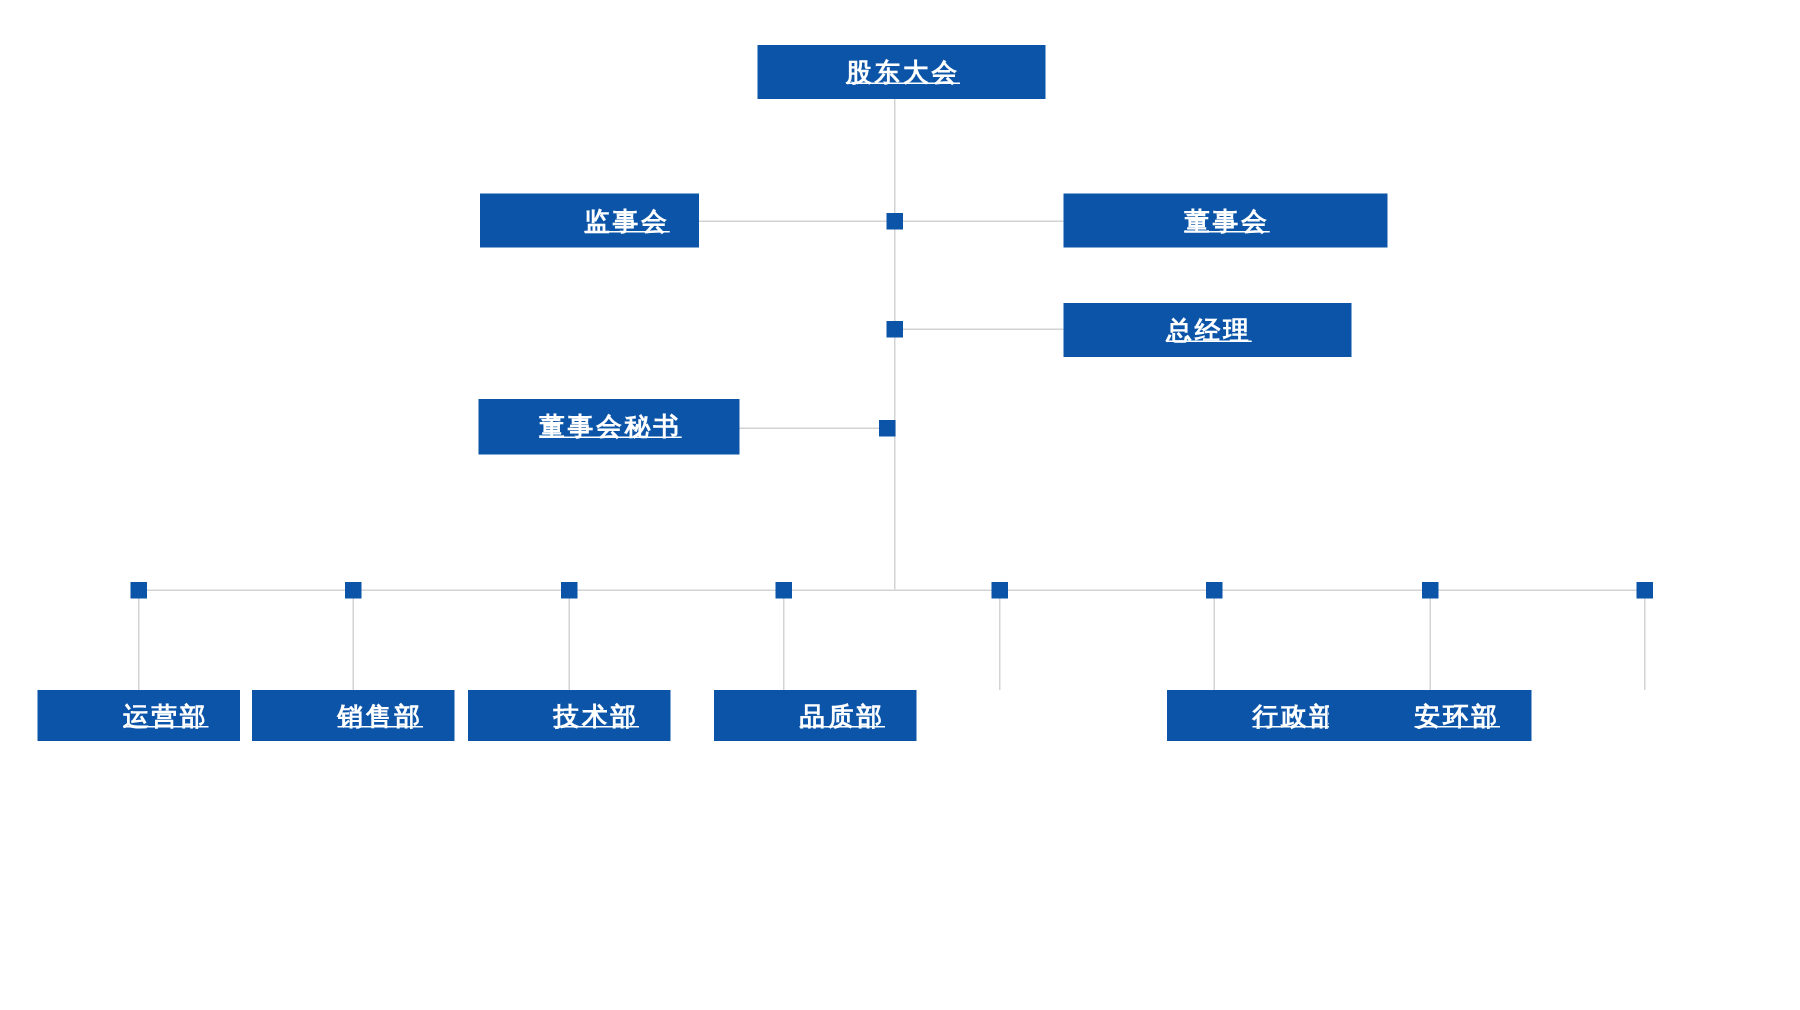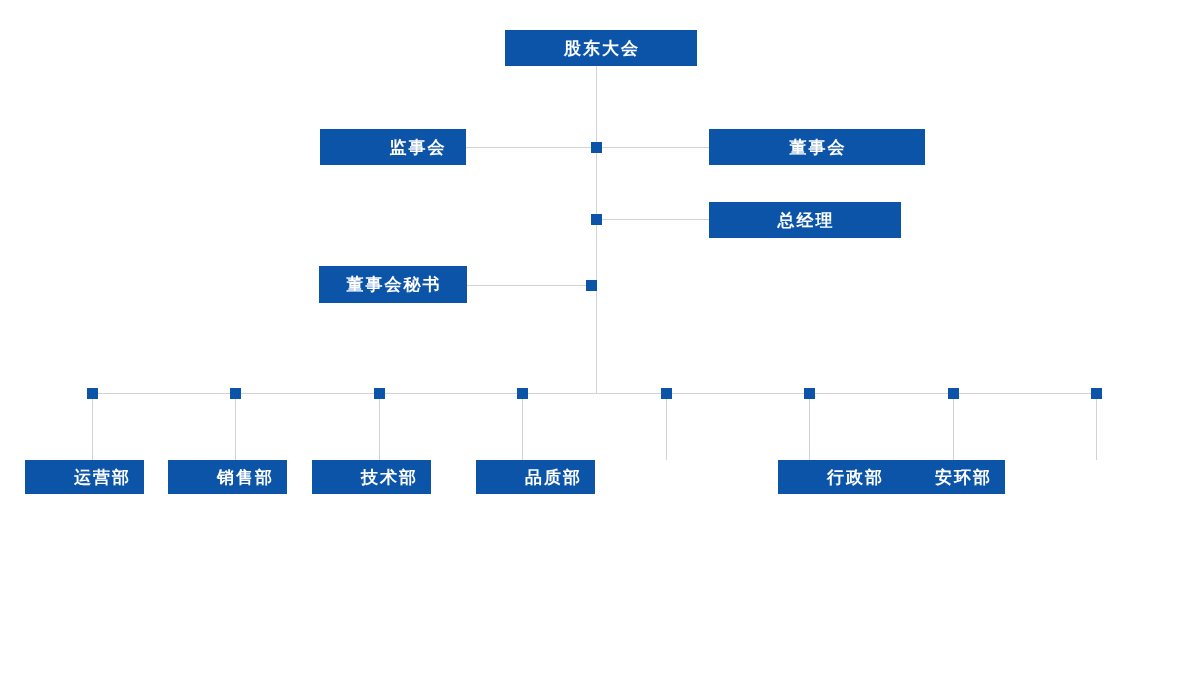--- a/index.html
+++ b/index.html
@@ -2,21 +2,21 @@
 <html style="--box-fill: #0b54a8; --box-text: #ffffff; --line: #d3d3d3; --junction: #0b54a8;"><head>
 <meta charset="utf-8">
 <style>
   :root {
     --box-fill: #0b54a8;
     --box-text: #ffffff;
     --line: #d3d3d3;
     --junction: #0b54a8;
     --bg: #ffffff;
   }
-  * { box-sizing: border-box; }
+  * { box-sizing: border-box; text-decoration: underline; }
   html, body { margin: 0; padding: 0; }
   body {
     width: 1200px; height: 673px;
     background: var(--bg);
     font-family: "DejaVu Sans", "Liberation Sans", sans-serif;
   }
   .stage { position: relative; width: 1200px; height: 673px; overflow: hidden; }
 
   .obox {
     position: absolute;
@@ -29,24 +29,24 @@
   }
 
   .line { position: absolute; background: var(--line); }
   .junction { position: absolute; width: 11px; height: 11px; background: var(--junction); }
 
   
   .b-shareholders { left: 505px; top: 30px;  width: 192px; height: 36px; }
   .b-supervisory  { left: 320px; top: 129px; width: 146px; height: 36px; padding-left: 48px; }
   .b-board        { left: 709px; top: 129px; width: 216px; height: 36px; }
   .b-gm           { left: 709px; top: 202px; width: 192px; height: 36px; }
-  .b-secretary    { left: 319px; top: 266px; width: 148px; height: 37px; }
+  .b-secretary    { left: 319px; top: 266px; width: 174px; height: 37px; }
 
   
-  .dept { top: 460px; width: 119px; height: 34px; padding-left: 34px; }
+  .dept { top: 460px; width: 135px; height: 34px; padding-left: 34px; }
   .b-d0 { left: 25px; }   .b-d1 { left: 168px; }
   .b-d2 { left: 312px; }  .b-d3 { left: 476px; }
   .b-d4 { left: 598px; }  .b-d5 { left: 742px; margin-left: 36px; }
   .b-d6 { left: 886px; }  .b-d7 { left: 1029px; }
 
   
   .l-spine      { left: 596px; top: 66px;  width: 1px;    height: 327px; }
   .l-h1         { left: 466px; top: 147px; width: 243px;  height: 1px; }
   .l-h2         { left: 597px; top: 219px; width: 112px;  height: 1px; }
   .l-h3         { left: 465px; top: 285px; width: 126px;  height: 1px; }

